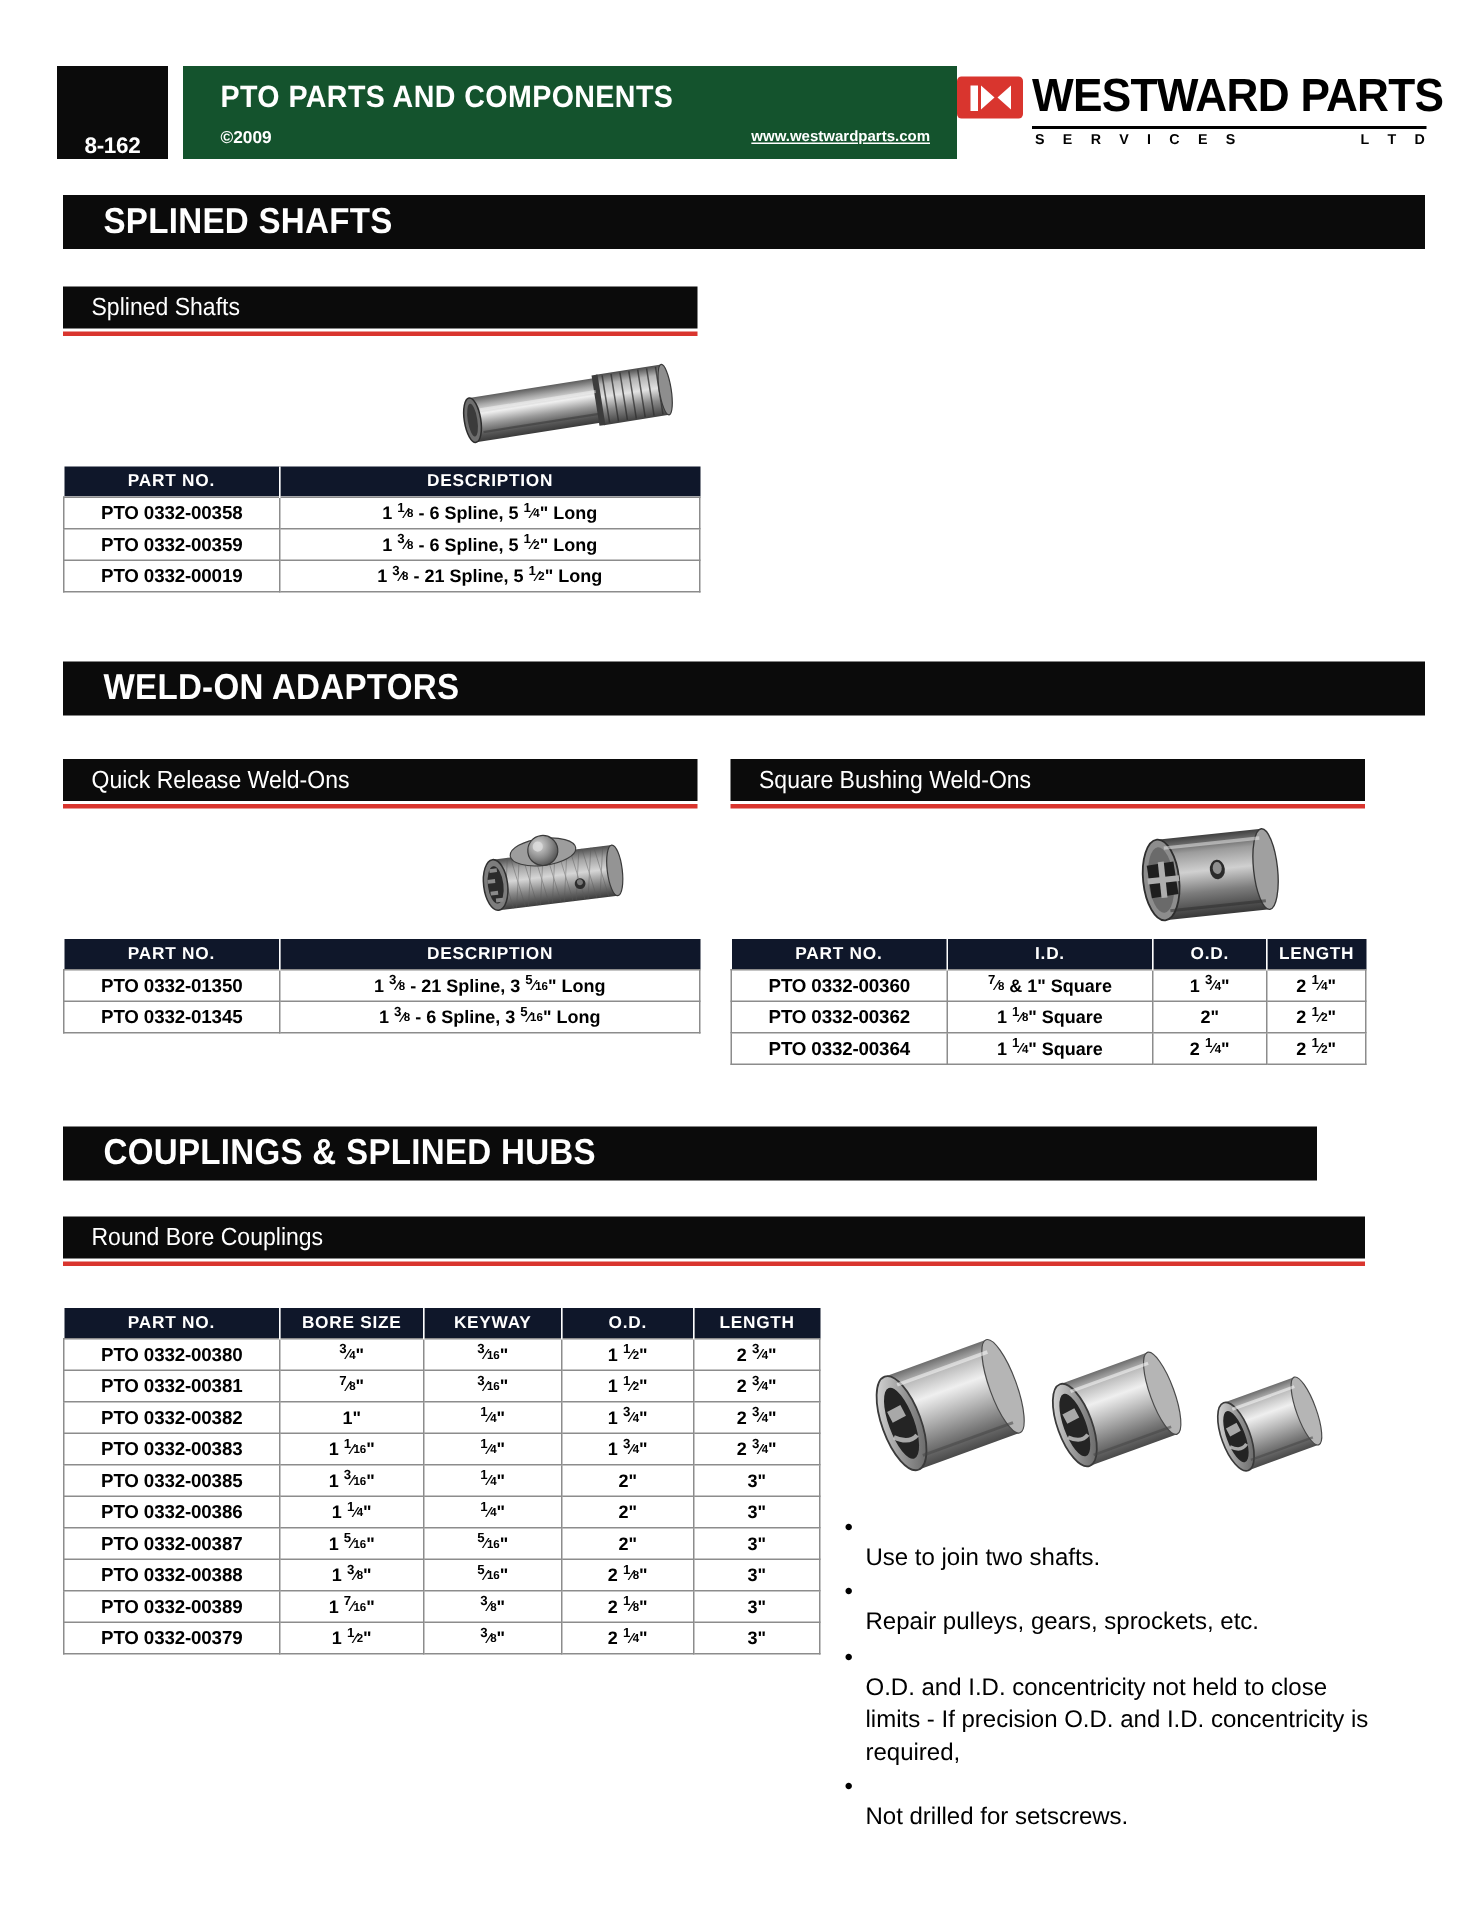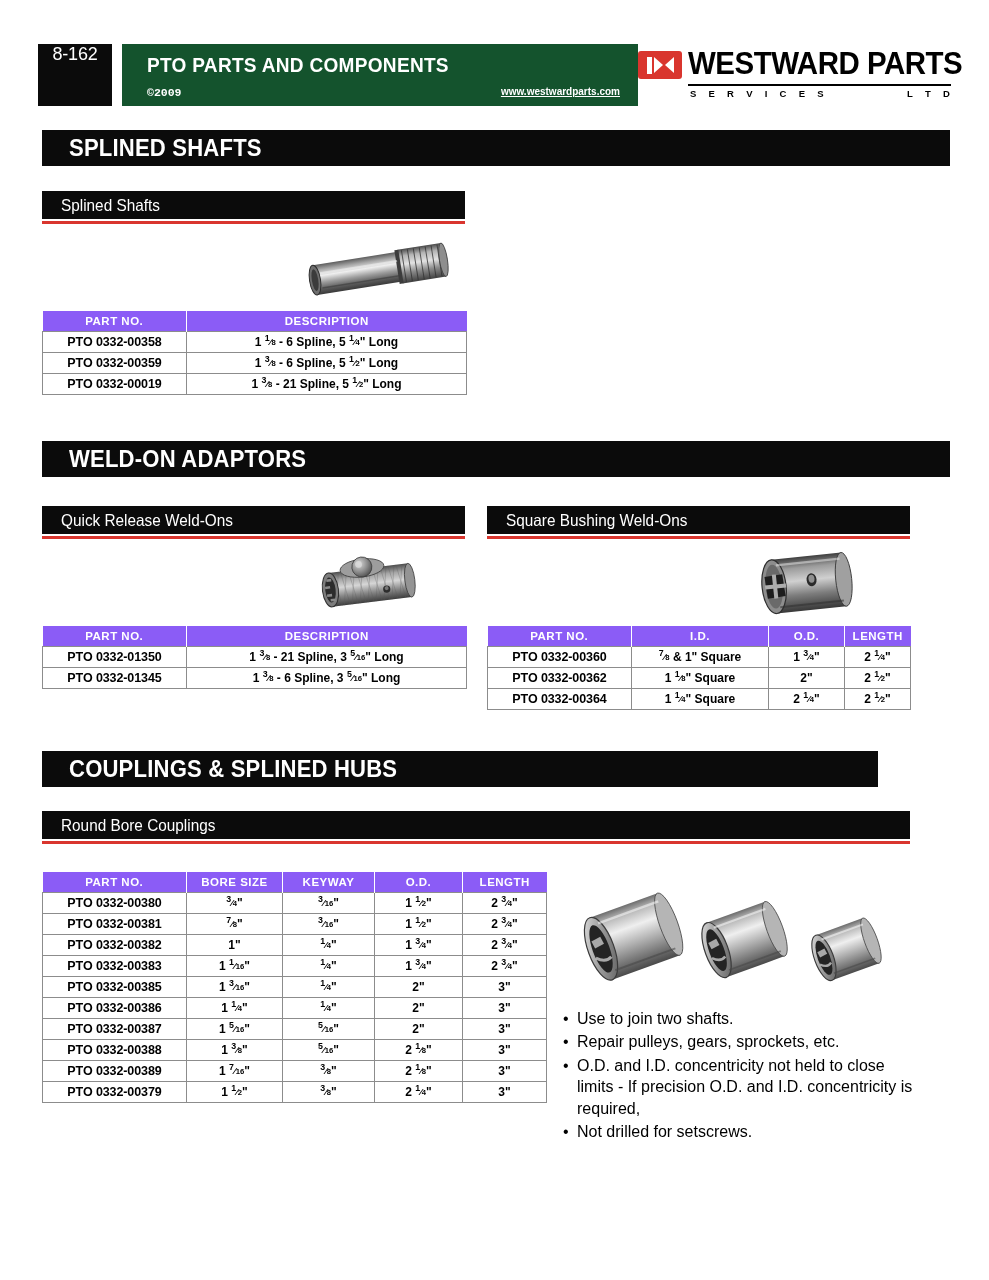--- a/index.html
+++ b/index.html
@@ -11,36 +11,36 @@
     color: #000;
     position: relative;
     overflow: hidden;
   }
 
   
   .page-header { position:absolute; left:38px; top:44px; width:913px; height:62px; }
   .pagenum-box {
     position:absolute; left:0; top:0; width:74px; height:62px;
     background:#0b0b0b; color:#fff;
-    display:flex; align-items:flex-start; justify-content:center;
-    font-weight:normal; font-size:18px; letter-spacing:-0.2px;
+    display:flex; align-items:flex-end; justify-content:center;
+    font-weight:bold; font-size:15px; letter-spacing:-0.2px;
   }
   .red-band {
     position:absolute; left:84px; top:0; width:516px; height:62px;
     background:#14532d;
   }
   .red-band .title {
     position:absolute; left:25px; top:9px;
     color:#fff; font-weight:bold; font-size:20.5px;
     letter-spacing:0.3px; font-stretch:condensed;
     transform: scaleX(0.93); transform-origin: left center;
   }
   .red-band .copyright {
     position:absolute; left:25px; top:42px;
-    color:#fff; font-weight:bold; font-size:11.5px;font-family:Liberation Mono, monospace;
+    color:#fff; font-weight:bold; font-size:11.5px;
   }
   .red-band .website {
     position:absolute; right:18px; top:42px;
     color:#fff; font-weight:bold; font-size:10px;text-decoration:underline;
   }
 
   .logo-wrap { position:absolute; left:600px; top:2px; width:313px; height:58px; }
   .logo-mark {
     position:absolute; left:0px; top:5px; width:44px; height:28px;
     background:#d9352e; border-radius:3px;
@@ -93,21 +93,21 @@
     transform:scaleX(0.93); transform-origin:left center; white-space:nowrap;
   }
   .sub-header .rule { height:3px; background:#d9352e; margin-top:2px; }
 
   
   table.spec {
     position:absolute; border-collapse:collapse;
     table-layout:fixed;
   }
   table.spec th {
-    background:#8b5cf6; color:#fff;
+    background:#0f172a; color:#fff;
     font-size:11.5px; font-weight:bold; letter-spacing:0.5px;
     height:20px; padding:0; text-align:center;
     border-right:1px solid #fff;
   }
   table.spec th:last-child { border-right:none; }
   table.spec td {
     border:1px solid #8c8c8c; height:21px; padding:0 3px;
     font-size:12px; font-weight:bold; text-align:center;
     color:#000; background:#fff;
   }
@@ -117,21 +117,21 @@
   .fr { display:inline-block; font-size:0.80em; vertical-align:0.06em; }
   .fr sup { font-size:0.92em; vertical-align:0.42em; line-height:0; }
   .fr sub { font-size:0.80em; vertical-align:0.02em; line-height:0; }
 
   
   .bullets { position:absolute; font-size:16px; line-height:1.34; }
   .bullets .li {
     display:flex; margin-bottom:2px;
   }
   .bullets .dot { width:14px; flex:0 0 14px; }
-  .bullets .li .body { flex:1; }
+  .bullets .li .body { flex:1;margin-top:20px; }
 
   
   .art { position:absolute; }
 </style>
 </head>
 <body>
 
 <div class="page-header">
   <div class="pagenum-box">
     <span>8-162</span>

